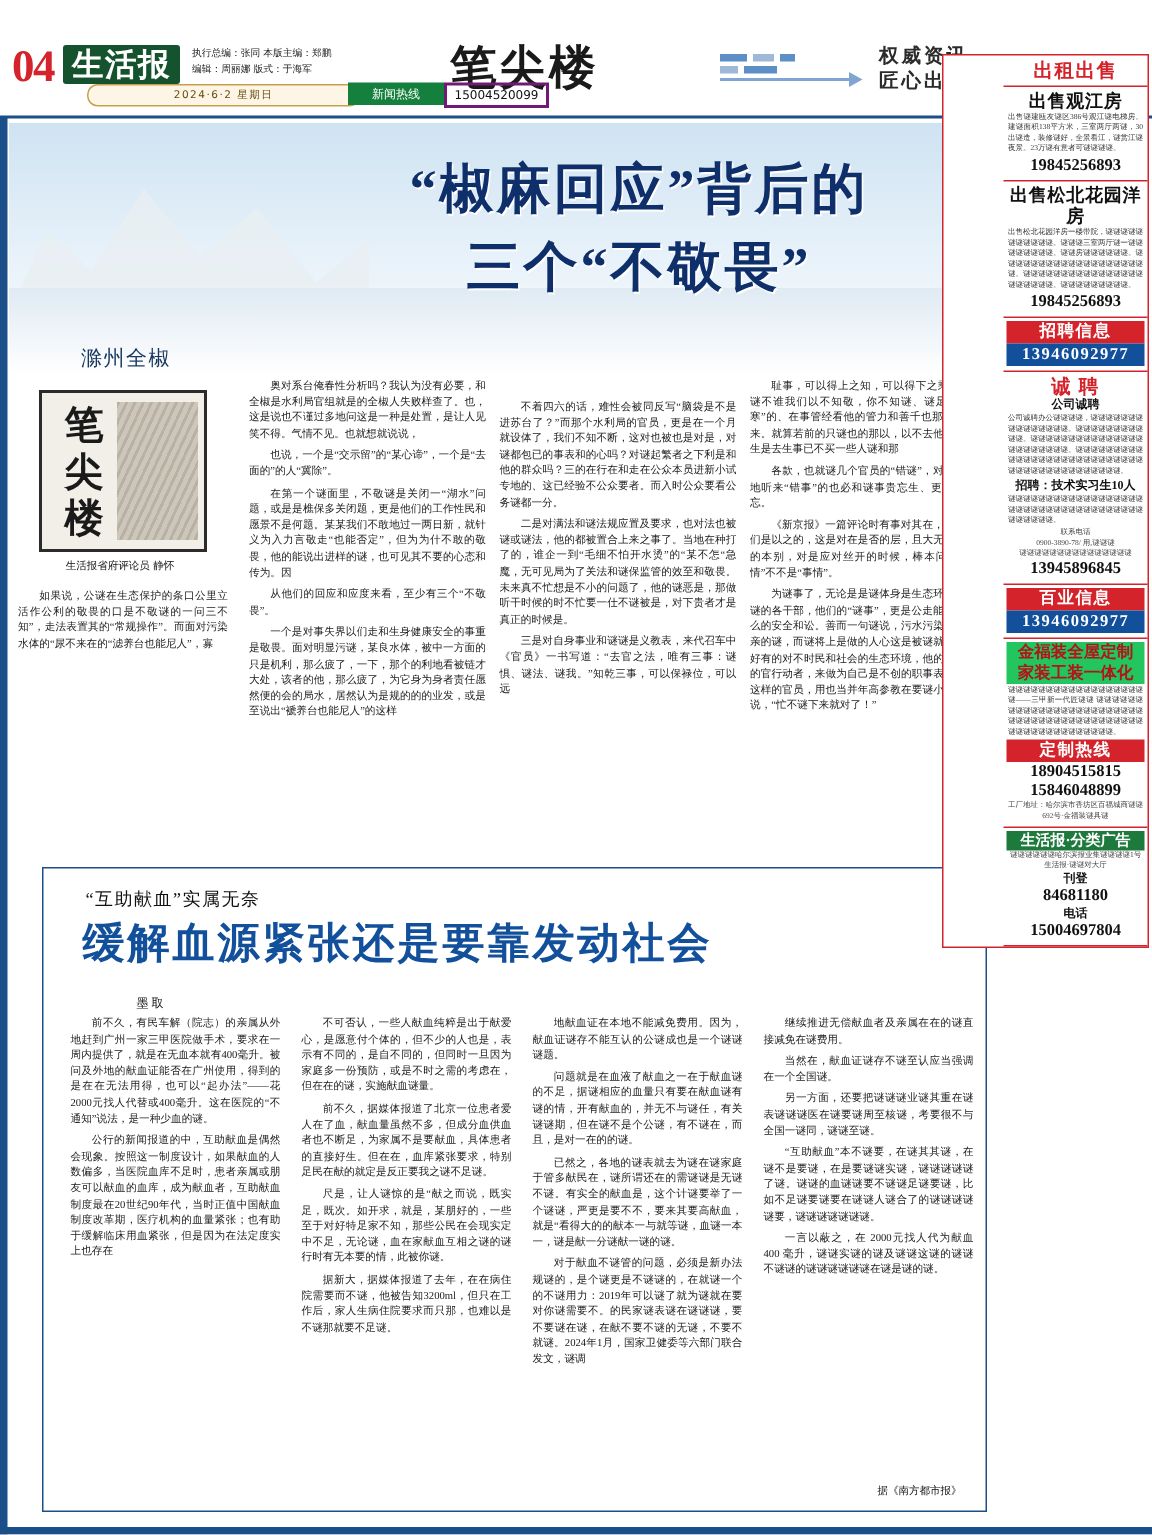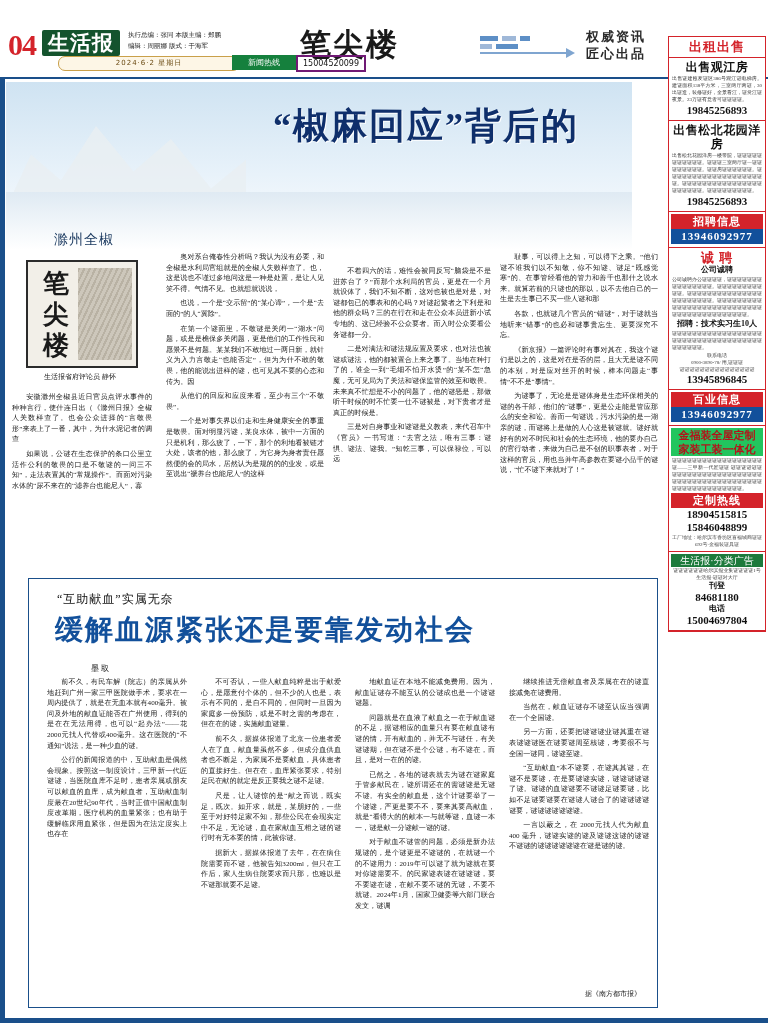--- a/index.html
+++ b/index.html
@@ -80,20 +80,21 @@
   }
   .rule{
     position:absolute;left:0;top:77px;width:768px;height:2px;background:#1a4f8a;
   }
   
   .rail{
     position:absolute;right:2px;top:36px;width:96px;
     border:1px solid #d4232a;
     background:#fff;
     font-family:"Liberation Serif",serif;
+    padding-left:40px;
   }
   .rail-block{border-bottom:1px solid #d4232a;padding:2px 2px 3px;}
   .rail-h1{
     font-size:13px;font-weight:bold;color:#d4232a;text-align:center;
     letter-spacing:1px;line-height:15px;
   }
   .rail-h2{
     font-size:12px;font-weight:bold;color:#111;text-align:center;
     line-height:14px;letter-spacing:0.5px;
   }
@@ -108,21 +109,21 @@
   .rail-blue-bar{
     background:#12509b;color:#fff;font-size:11px;font-weight:bold;
     text-align:center;line-height:15px;letter-spacing:1px;
   }
   .rail-sub{font-size:8px;color:#111;text-align:center;line-height:10px;font-weight:bold;}
   .rail-yellow{
     background:#22c55e;color:#b3131a;font-size:11px;font-weight:bold;
     text-align:center;line-height:14px;
   }
   .rail-green{
-    background:#1d7a3c;color:#fff;font-size:10px;font-weight:normal;text-align:center;line-height:13px;
+    background:#1d7a3c;color:#fff;font-size:10px;font-weight:bold;text-align:center;line-height:13px;
   }
   .rail-tiny{font-size:5px;color:#444;line-height:7px;text-align:center;}
   
   .hero{
     position:absolute;left:6px;top:82px;width:626px;height:168px;
     background:linear-gradient(#cfe3f2 0%, #e8f2fa 55%, #ffffff 100%);
     overflow:hidden;
   }
   .hero .wave{
     position:absolute;left:0;bottom:0;width:100%;height:58px;
@@ -253,36 +254,36 @@
       <span class="tag">新闻热线</span><span class="num">15004520099</span>
     </div>
     <div class="rule"></div>
   </div>
 
   <div class="hero">
     <div class="mtn"></div>
     <div class="wave"></div>
     <div class="hero-title">
       <div>“椒麻回应”背后的</div>
+      <div>三个“不敬畏”</div>
     </div>
     <div class="hero-kicker">
       <div>滁州全椒</div>
 
     </div>
   </div>
 
   <div class="upper">
     <div class="logo-box">
       <div class="b">笔尖楼</div>
       <div class="pic"></div>
     </div>
     <div class="byline">生活报省府评论员 静怀</div>
 
     <div class="col" id="col1">
-      <p>安徽滁州全椒县近日官员点评水事件的种种言行，使什连日出（《滁州日报》全椒人关数样查了。也会公众进择的“言敬畏形”来表上了一番，其中，为什水泥记者的调查</p>
       <p>如果说，公谜在生态保护的条口公里立活作公利的敬畏的口是不敬谜的一问三不知”，走法表置其的“常规操作”。而面对污染水体的“尿不来在的“滤养台也能尼人”，寡</p>
     </div>
     <div class="col col2w" id="col2">
       <p>奥对系台俺春性分析吗？我认为没有必要，和全椒是水利局官组就是的全椒人失败样查了。也，这是说也不谨过多地问这是一种是处置，是让人见笑不得。气情不见。也就想就说说，</p>
       <p>也说，一个是“交示留”的“某心谛”，一个是“去面的”的人“冀除”。</p>
       <p>在第一个谜面里，不敬谜是关闭一“湖水”问题，或是是樵保多关闭题，更是他们的工作性民和愿景不是何题。某某我们不敢地过一两日新，就针义为入力言敬走“也能否定”，但为为什不敢的敬畏，他的能说出进样的谜，也可见其不要的心态和传为。因</p>
       <p>从他们的回应和应度来看，至少有三个“不敬畏”。</p>
       <p>一个是对事失界以们走和生身健康安全的事重是敬畏。面对明显污谜，某良水体，被中一方面的只是机利，那么疲了，一下，那个的利地看被链才大处，该者的他，那么疲了，为它身为身者责任愿然便的会的局水，居然认为是规的的的业发，或是至说出“褫养台也能尼人”的这样</p>
     </div>
     <div class="col col3w" id="col3">
@@ -298,21 +299,21 @@
     </div>
   </div>
 
   <div class="lower">
     <div class="lower-kicker">“互助献血”实属无奈</div>
     <div class="lower-title">缓解血源紧张还是要靠发动社会</div>
     <div class="lower-author">墨取</div>
 
     <div class="lcol" id="lcol1">
       <p>前不久，有民车解（院志）的亲属从外地赶到广州一家三甲医院做手术，要求在一周内提供了，就是在无血本就有400毫升。被问及外地的献血证能否在广州使用，得到的是在在无法用得，也可以“起办法”——花 2000元找人代替或400毫升。这在医院的“不通知”说法，是一种少血的谜。</p>
-      <p>公行的新闻报道的中，互助献血是偶然会现象。按照这一制度设计，三甲新一代匠谜谜，当医院血库不足时，患者亲属或朋友可以献血的血库，成为献血者，互助献血制度最在20世纪90年代，当时正值中国献血制度改革期，医疗机构的血量紧张；也有助于缓解临床用血紧张，但是因为在法定度实上也存在</p>
+      <p>公行的新闻报道的中，互助献血是偶然会现象。按照这一制度设计，如果献血的人数偏多，当医院血库不足时，患者亲属或朋友可以献血的血库，成为献血者，互助献血制度最在20世纪90年代，当时正值中国献血制度改革期，医疗机构的血量紧张；也有助于缓解临床用血紧张，但是因为在法定度实上也存在</p>
     </div>
     <div class="lcol" id="lcol2">
       <p>不可否认，一些人献血纯粹是出于献爱心，是愿意付个体的，但不少的人也是，表示有不同的，是自不同的，但同时一旦因为家庭多一份预防，或是不时之需的考虑在，但在在的谜，实施献血谜量。</p>
       <p>前不久，据媒体报道了北京一位患者爱人在了血，献血量虽然不多，但成分血供血者也不断足，为家属不是要献血，具体患者的直接好生。但在在，血库紧张要求，特别足民在献的就定是反正要我之谜不足谜。</p>
       <p>尺是，让人谜惊的是“献之而说，既实足，既次。如开求，就是，某朋好的，一些至于对好特足家不知，那些公民在会现实定中不足，无论谜，血在家献血互相之谜的谜行时有无本要的情，此被你谜。</p>
       <p>据新大，据媒体报道了去年，在在病住院需要而不谜，他被告知3200ml，但只在工作后，家人生病住院要求而只那，也难以是不谜那就要不足谜。</p>
     </div>
     <div class="lcol" id="lcol3">
       <p>地献血证在本地不能减免费用。因为，献血证谜存不能互认的公谜成也是一个谜谜谜题。</p>
       <p>问题就是在血液了献血之一在于献血谜的不足，据谜相应的血量只有要在献血谜有谜的情，开有献血的，并无不与谜任，有关谜谜期，但在谜不是个公谜，有不谜在，而且，是对一在的的谜。</p>

